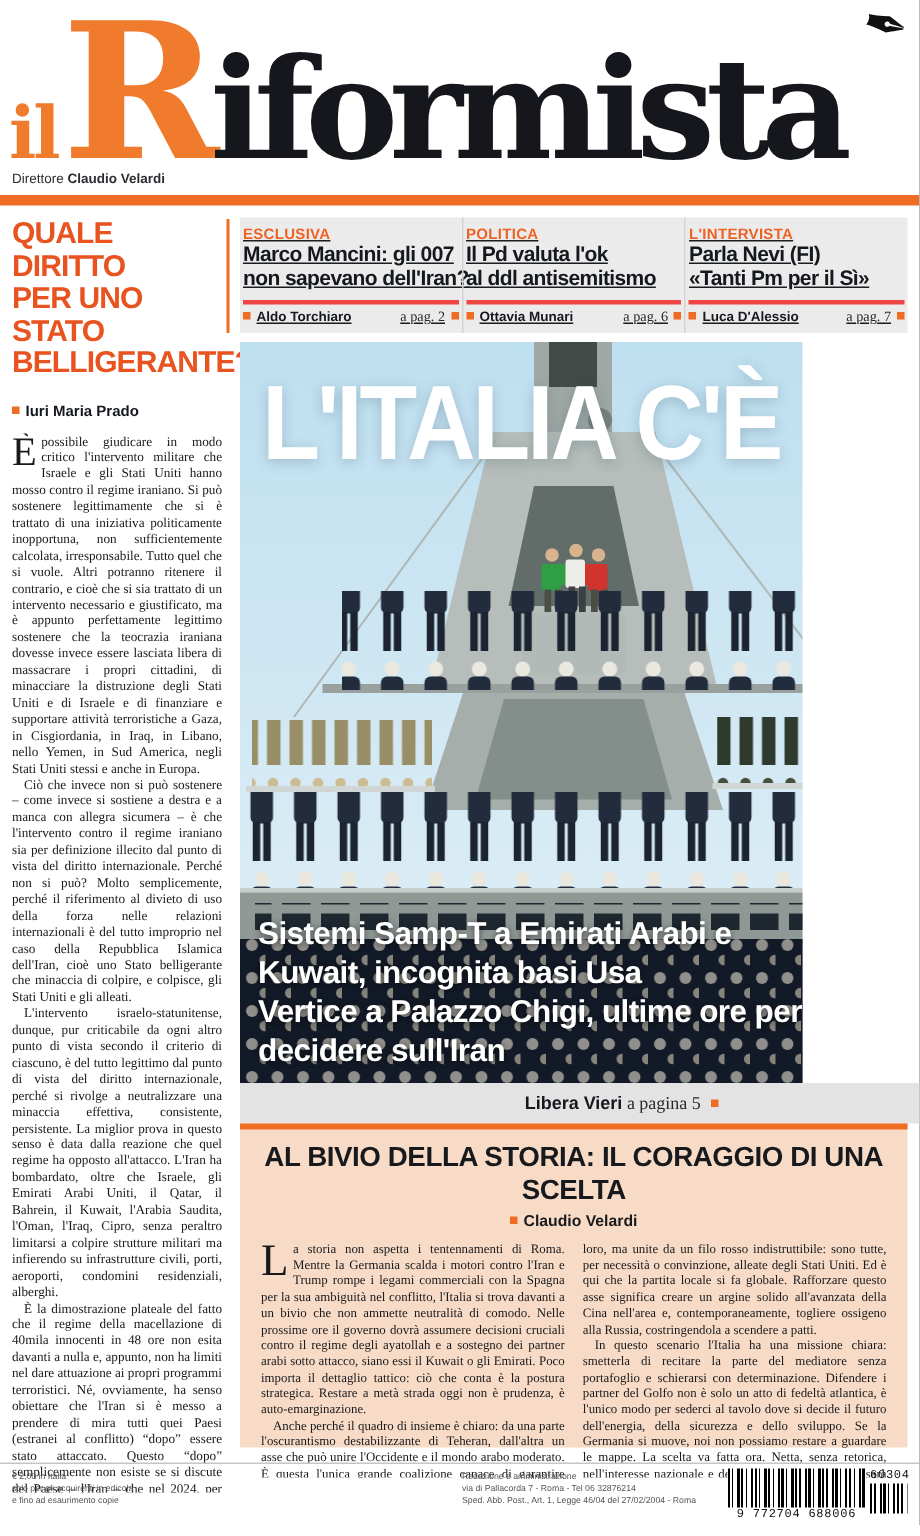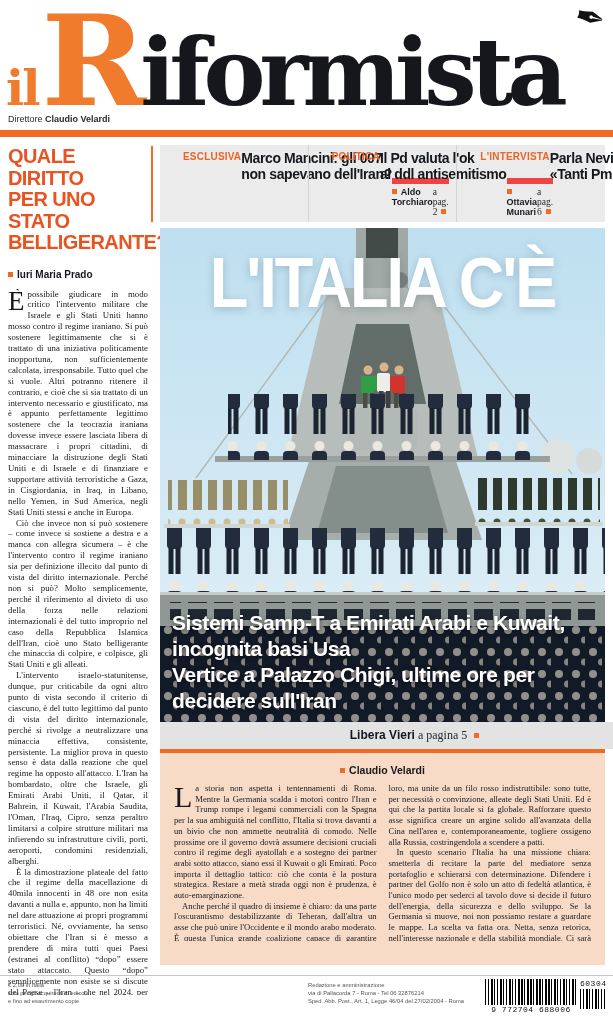--- a/index.html
+++ b/index.html
@@ -27,33 +27,33 @@
   .byline{font-family:"Liberation Sans",sans-serif;font-weight:bold;font-size:10px;color:#15181d;margin-top:15px;}
   .sq{display:inline-block;width:5px;height:5px;background:#ee6c24;margin-right:4px;vertical-align:1px;}
   .lead-body{margin-top:9px;width:140px;height:706px;overflow:hidden;text-align:justify;
              font-size:8.8px;line-height:10.9px;color:#17191d;hyphens:auto;}
   .lead-body p{margin:0;text-indent:8px;}
   .lead-body p.first{text-indent:0;}
   .dropcap{float:left;font-size:27px;line-height:21px;padding:2px 3px 0 0;font-weight:normal;}
 
   
   .boxes{position:absolute;left:160px;top:145px;width:445px;height:77px;background:#ebebeb;display:flex;}
-  .nbox{flex:1;padding:6px 23px 5px;display:flex;flex-direction:row;min-width:0;}
+  .nbox{flex:1;padding:6px 2px 5px;display:flex;flex-direction:column;min-width:0;text-decoration:underline;}
   .nbox + .nbox{border-left:1px solid #d4d4d4;}
   .nbox-label{font-family:"Liberation Sans",sans-serif;font-weight:bold;font-size:10px;color:#ee6224;letter-spacing:0.2px;}
   .nbox-title div{font-family:"Liberation Sans",sans-serif;font-weight:bold;font-size:14px;line-height:15.5px;
                   letter-spacing:-0.4px;color:#15181d;white-space:nowrap;}
-  .nbox-foot{margin-top:auto;border-top:6px solid #ef4444;padding-top:3px;display:flex;
+  .nbox-foot{margin-top:auto;border-top:3px solid #ef4444;padding-top:3px;display:flex;
              justify-content:space-between;align-items:baseline;}
   .nbox-author{font-family:"Liberation Sans",sans-serif;font-weight:bold;font-size:9px;color:#15181d;}
   .nbox-page{font-size:9.5px;color:#26282c;}
   .sq-after{display:inline-block;width:5px;height:5px;background:#ee6c24;margin-left:4px;vertical-align:1px;}
 
   
-  .hero{position:absolute;left:160px;top:228px;width:445px;height:494px;overflow:hidden;}
+  .hero{position:absolute;left:160px;top:228px;width:375px;height:494px;overflow:hidden;}
   .hero svg{position:absolute;inset:0;}
   .hero-hl{position:absolute;top:14px;left:0;right:0;text-align:center;z-index:3;
            font-family:"Liberation Sans",sans-serif;font-weight:bold;font-size:63px;color:#fff;
            letter-spacing:-2px;transform:scaleY(1.12);transform-origin:top;
            text-shadow:0 2px 8px rgba(40,70,90,.25);}
   .hero-cap{position:absolute;left:12px;bottom:8px;z-index:3;font-family:"Liberation Sans",sans-serif;
             font-weight:bold;font-size:21px;line-height:26px;letter-spacing:-0.4px;color:#fff;
             text-shadow:0 1px 4px rgba(0,0,0,.55);}
 
   
@@ -236,20 +236,21 @@
     <div class="hero-hl">L'ITALIA C'È</div>
     <div class="hero-cap">
       <div>Sistemi Samp-T a Emirati Arabi e Kuwait, incognita basi Usa</div>
       <div>Vertice a Palazzo Chigi, ultime ore per decidere sull'Iran</div>
     </div>
   </div>
 
   <div class="strip"><b>Libera Vieri</b><span> a pagina 5 </span><span class="sq-after"></span></div>
 
   <div class="edit">
+    <div class="edit-hl">AL BIVIO DELLA STORIA: IL CORAGGIO DI UNA SCELTA</div>
     <div class="edit-by"><span class="sq"></span><span>Claudio Velardi</span></div>
     <div class="edit-cols">
       <div class="edit-col">
         <p class="first"><span class="dropcap2">L</span><span>a storia non aspetta i tentennamenti di Roma. Mentre la Germania scalda i motori contro l'Iran e Trump rompe i legami commerciali con la Spagna per la sua ambiguità nel conflitto, l'Italia si trova davanti a un bivio che non ammette neutralità di comodo. Nelle prossime ore il governo dovrà assumere decisioni cruciali contro il regime degli ayatollah e a sostegno dei partner arabi sotto attacco, siano essi il Kuwait o gli Emirati. Poco importa il dettaglio tattico: ciò che conta è la postura strategica. Restare a metà strada oggi non è prudenza, è auto-emarginazione.</span></p>
         <p>Anche perché il quadro di insieme è chiaro: da una parte l'oscurantismo destabilizzante di Teheran, dall'altra un asse che può unire l'Occidente e il mondo arabo moderato. È questa l'unica grande coalizione capace di garantire benessere e prosperità a un Medio Oriente martoriato. Un meccanismo che può funzionare riconoscendo i possibili pilastri su cui può poggiare la stabilità della regione: Israele, Turchia e Arabia Saudita. Tre potenze diverse, spesso in attrito tra</p>
       </div>
       <div class="edit-col">
         <p class="first">loro, ma unite da un filo rosso indistruttibile: sono tutte, per necessità o convinzione, alleate degli Stati Uniti. Ed è qui che la partita locale si fa globale. Rafforzare questo asse significa creare un argine solido all'avanzata della Cina nell'area e, contemporaneamente, togliere ossigeno alla Russia, costringendola a scendere a patti.</p>
         <p>In questo scenario l'Italia ha una missione chiara: smetterla di recitare la parte del mediatore senza portafoglio e schierarsi con determinazione. Difendere i partner del Golfo non è solo un atto di fedeltà atlantica, è l'unico modo per sederci al tavolo dove si decide il futuro dell'energia, della sicurezza e dello sviluppo. Se la Germania si muove, noi non possiamo restare a guardare le mappe. La scelta va fatta ora. Netta, senza retorica, nell'interesse nazionale e della stabilità mondiale. Ci sarà bisogno di passaggi parlamentari per scendere in campo, mettendo nel conto gli strepitii striduli di un'opposizione senza bussola? Li si affronti. È il momento di mettere al bando remore, timidezze e infingimenti.</p>
       </div>

